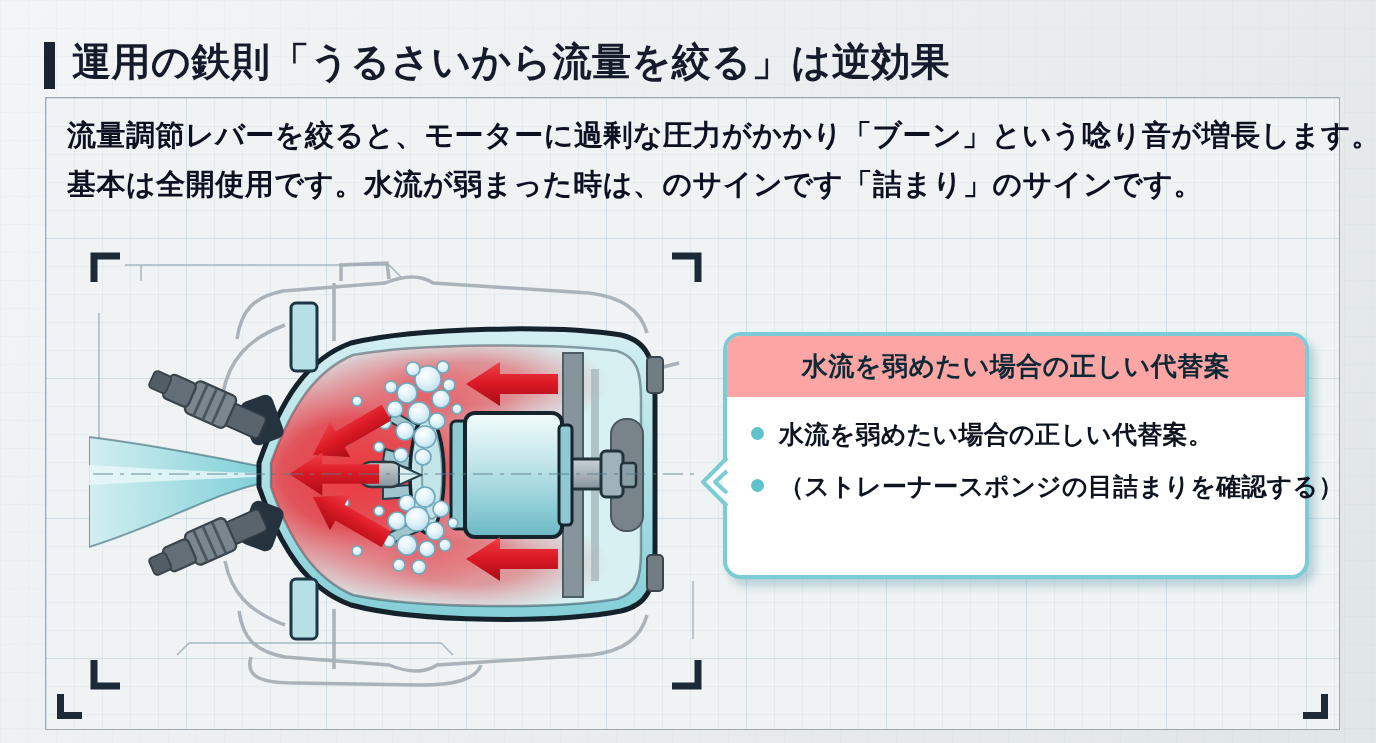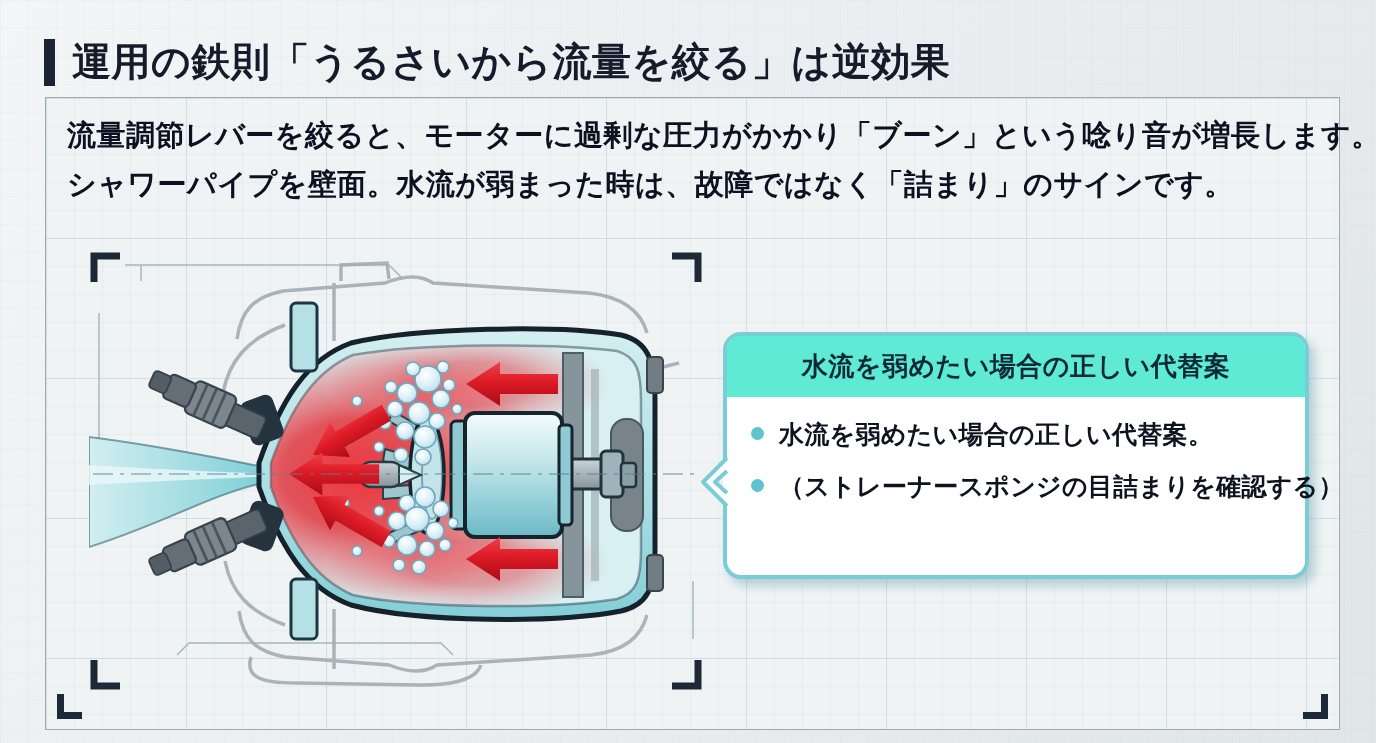--- a/index.html
+++ b/index.html
@@ -8,21 +8,21 @@
     font-family:"Liberation Sans","DejaVu Sans",sans-serif;
     background:
       linear-gradient(rgba(150,190,205,0.07) 1px, transparent 1px),
       linear-gradient(90deg, rgba(150,190,205,0.07) 1px, transparent 1px),
       linear-gradient(125deg,#f3f5f6 0%,#e9edef 55%,#e0e5e8 100%);
     background-size:28px 28px,28px 28px,100% 100%;
     position:relative;
   }
 
   
-  .title-row { position:absolute; left:44px; top:35px; display:flex; align-items:center; }
+  .title-row { position:absolute; left:44px; top:35px; display:flex; align-items:flex-end; }
   .accent-bar { width:11px; height:47px; background:#1b2433; margin-right:17px; }
   h1.page-title {
     font-size:39px; font-weight:900; color:#141c2b; letter-spacing:0.5px; white-space:nowrap;
   }
 
   
   .content-box {
     position:absolute; left:45px; top:97px; width:1295px; height:633px;
     background-color:#eff3f4;
     background-image:
@@ -48,21 +48,21 @@
   .diagram { position:absolute; left:43px; top:153px; width:614px; height:440px; }
   .diagram svg { width:100%; height:100%; display:block; }
 
   
   .callout {
     position:absolute; left:677px; top:234px; width:586px; height:247px;
     background:#ffffff; border:4px solid #7bccd5; border-radius:18px;
     box-shadow:6px 7px 10px rgba(110,165,180,0.45);
   }
   .callout-header {
-    height:61px; background:#5eead4; border-radius:13px 13px 0 0;
+    height:61px; background:#fca5a5; border-radius:13px 13px 0 0;
     display:flex; align-items:center; justify-content:center;
     font-size:26px; font-weight:900; color:#0c2935; letter-spacing:0.5px;
   }
   .callout-body { list-style:none; padding:17px 12px 0 22px; }
   .callout-body li { display:flex; align-items:flex-start; margin-bottom:12px; }
   .dot { flex:0 0 auto; width:13px; height:13px; border-radius:50%; background:#5fc3ce; margin:13px 15px 0 2px; }
   .callout-body li span.txt {
     font-size:25px; font-weight:800; color:#0d141f; letter-spacing:0.3px; line-height:40px; white-space:nowrap;
   }
   .tail { position:absolute; left:-28px; top:118px; width:30px; height:56px; overflow:visible; }
@@ -70,21 +70,21 @@
 </head>
 <body>
 
 <header class="title-row">
   <span class="accent-bar"></span>
   <h1 class="page-title">運用の鉄則「うるさいから流量を絞る」は逆効果</h1>
 </header>
 
 <section class="content-box">
 
-  <p class="intro"><span>流量調節レバーを絞ると、モーターに過剰な圧力がかかり「ブーン」という唸り音が増長します。</span><br><span>シャワーパイプを壁面。水流が弱まった時は、故障ではなく「詰まり」のサインです。</span></p>
+  <p class="intro"><span>流量調節レバーを絞ると、モーターに過剰な圧力がかかり「ブーン」という唸り音が増長します。</span><br><span>基本は全開使用です。水流が弱まった時は、のサインです「詰まり」のサインです。</span></p>
 
   <div class="diagram">
     <svg viewBox="0 0 614 440">
       <defs>
         <linearGradient id="bodyGrad" x1="0" y1="0" x2="0" y2="1">
           <stop offset="0" stop-color="#d4eff1"></stop>
             <stop offset="0.55" stop-color="#aadfe4"></stop>
             <stop offset="1" stop-color="#84ced7"></stop>
         </linearGradient>
         <linearGradient id="motorGrad" x1="0" y1="0" x2="0" y2="1">

